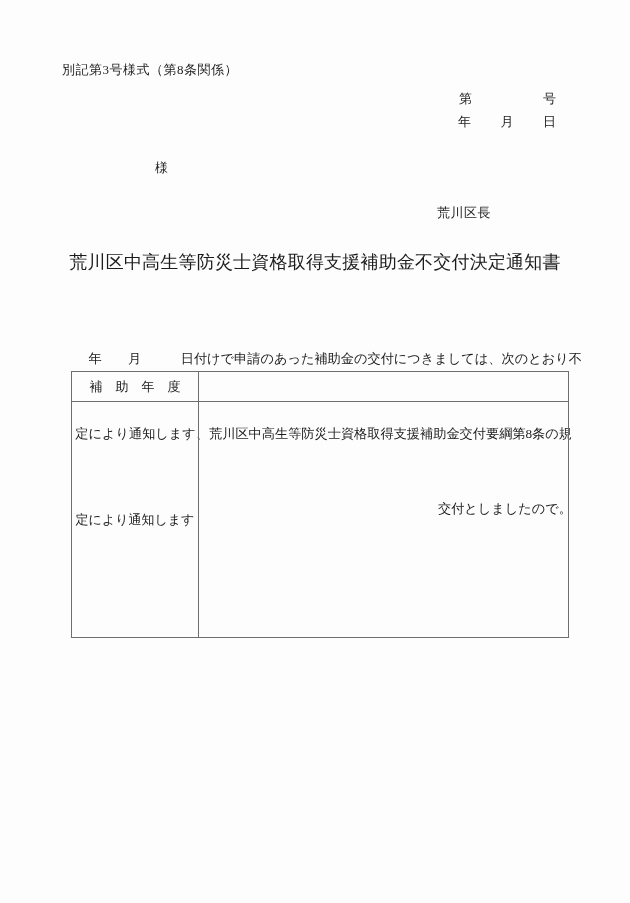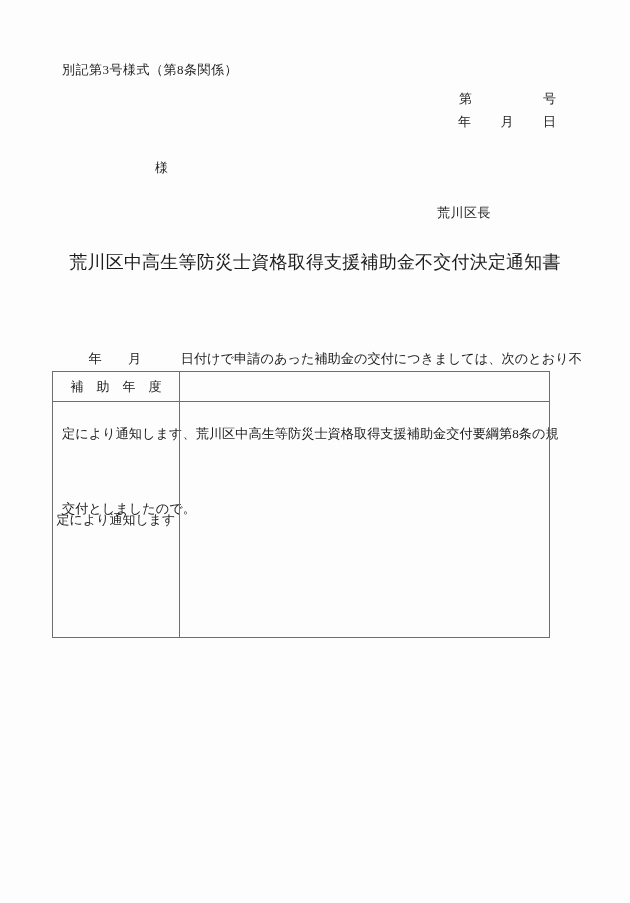--- a/index.html
+++ b/index.html
@@ -14,20 +14,21 @@
     background: #fdfdfd;
     color: #1c1c1c;
     font-family: "Liberation Serif", "DejaVu Serif", serif;
     font-size: 13px;
     overflow: hidden;
   }
   .abs {
     position: absolute;
     line-height: 1.2;
     white-space: pre;
+    text-align: right;
   }
   .form-ref {
     left: 62px;
     top: 62px;
     letter-spacing: 0.5px;
   }
   .doc-number {
     left: 459px;
     top: 91px;
     width: 97px;
@@ -61,21 +62,21 @@
   .body-paragraph {
     left: 62px;
     top: 296px;
     width: 510px;
     line-height: 25px;
     font-size: 13.2px;
     white-space: pre;
   }
   .details-table {
     position: absolute;
-    left: 52px;
+    left: 71px;
     top: 371px;
     width: 497px;
     border-collapse: collapse;
     table-layout: fixed;
   }
   .details-table th,
   .details-table td {
     border: 1px solid #6e6e6e;
     font-weight: normal;
     font-size: 13px;

